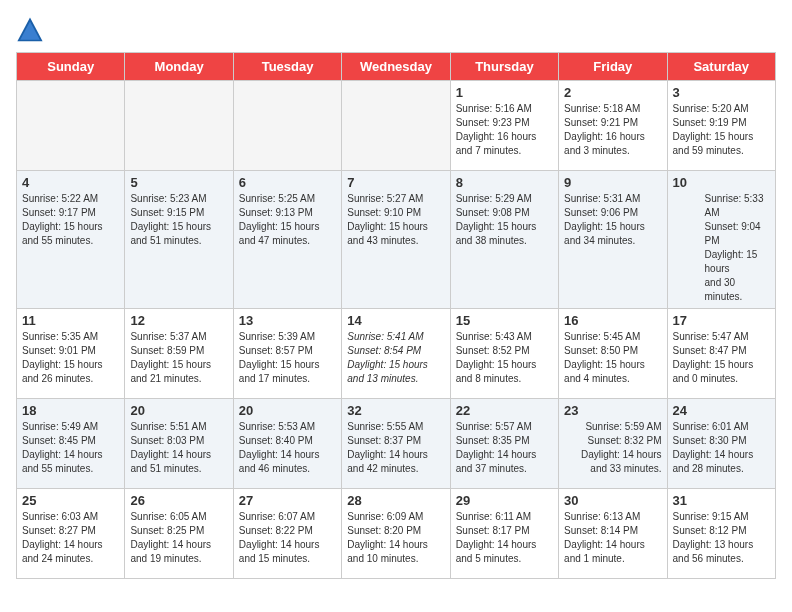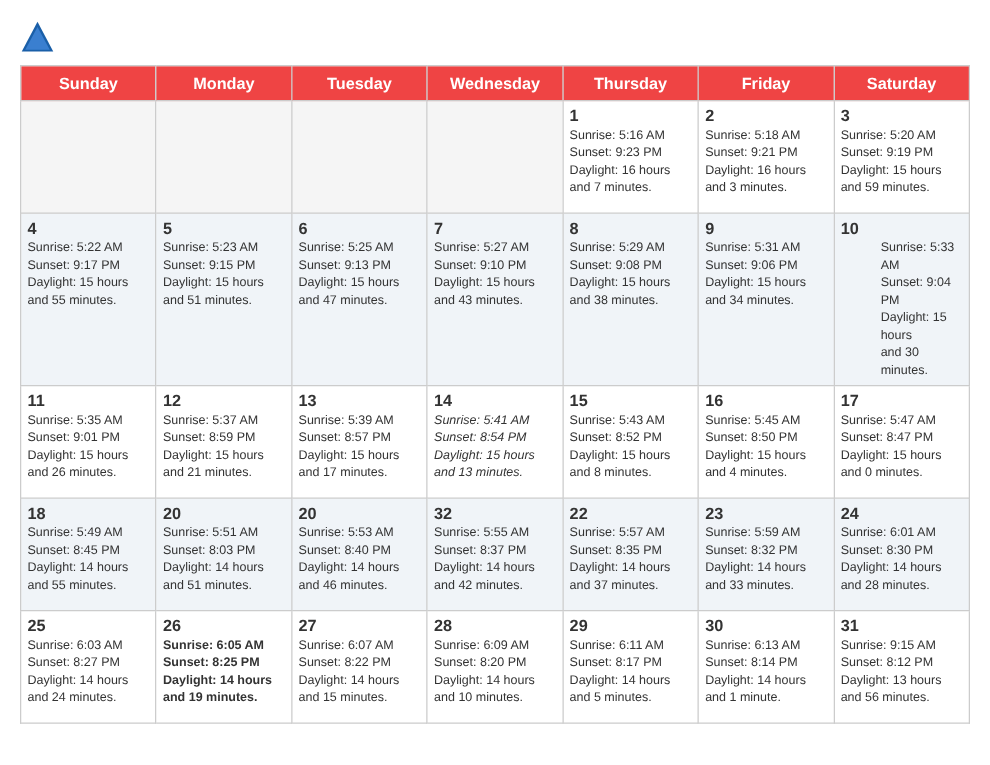--- a/index.html
+++ b/index.html
@@ -273,21 +273,21 @@
         </td>
         <td>
           <span class="day-number">22</span>
           <div class="day-info" style="white-space: pre-line;">Sunrise: 5:57 AM
 Sunset: 8:35 PM
 Daylight: 14 hours
 and 37 minutes.</div>
         </td>
         <td>
           <span class="day-number">23</span>
-          <div class="day-info" style="white-space: pre-line;">Sunrise: 5:59 AM
+          <div class="day-info" style="white-space: pre-line; text-align: right;">Sunrise: 5:59 AM
 Sunset: 8:32 PM
 Daylight: 14 hours
 and 33 minutes.</div>
         </td>
         <td>
           <span class="day-number">24</span>
           <div class="day-info" style="white-space: pre-line;">Sunrise: 6:01 AM
 Sunset: 8:30 PM
 Daylight: 14 hours
 and 28 minutes.</div>
@@ -296,21 +296,21 @@
       <tr>
         <td>
           <span class="day-number">25</span>
           <div class="day-info" style="white-space: pre-line;">Sunrise: 6:03 AM
 Sunset: 8:27 PM
 Daylight: 14 hours
 and 24 minutes.</div>
         </td>
         <td>
           <span class="day-number">26</span>
-          <div class="day-info" style="white-space: pre-line; font-weight: bold;">Sunrise: 6:05 AM
+          <div class="day-info" style="white-space: pre-line;">Sunrise: 6:05 AM
 Sunset: 8:25 PM
 Daylight: 14 hours
 and 19 minutes.</div>
         </td>
         <td>
           <span class="day-number">27</span>
           <div class="day-info" style="white-space: pre-line;">Sunrise: 6:07 AM
 Sunset: 8:22 PM
 Daylight: 14 hours
 and 15 minutes.</div>

